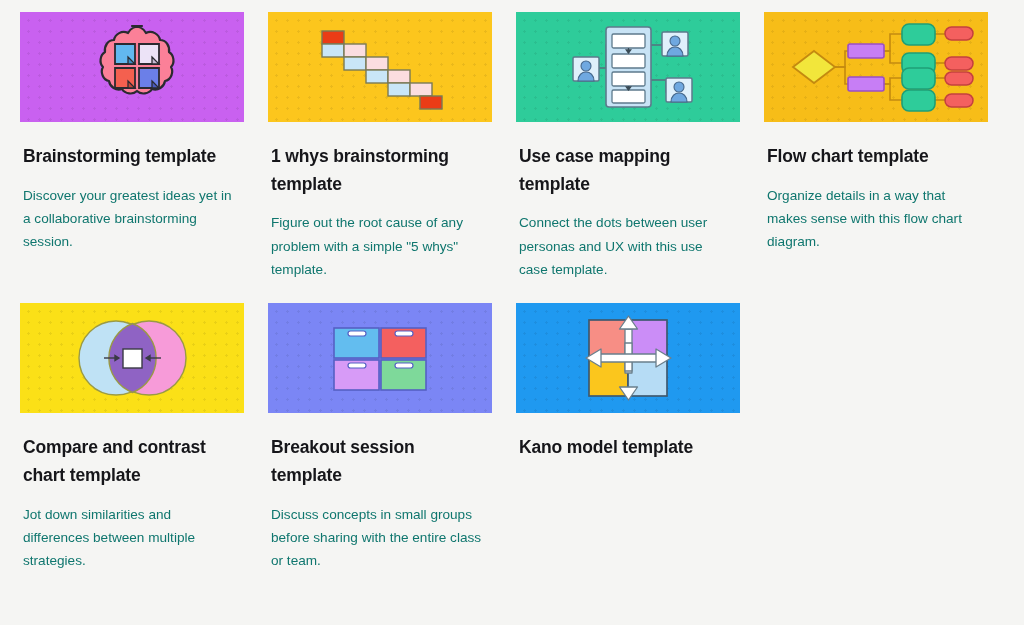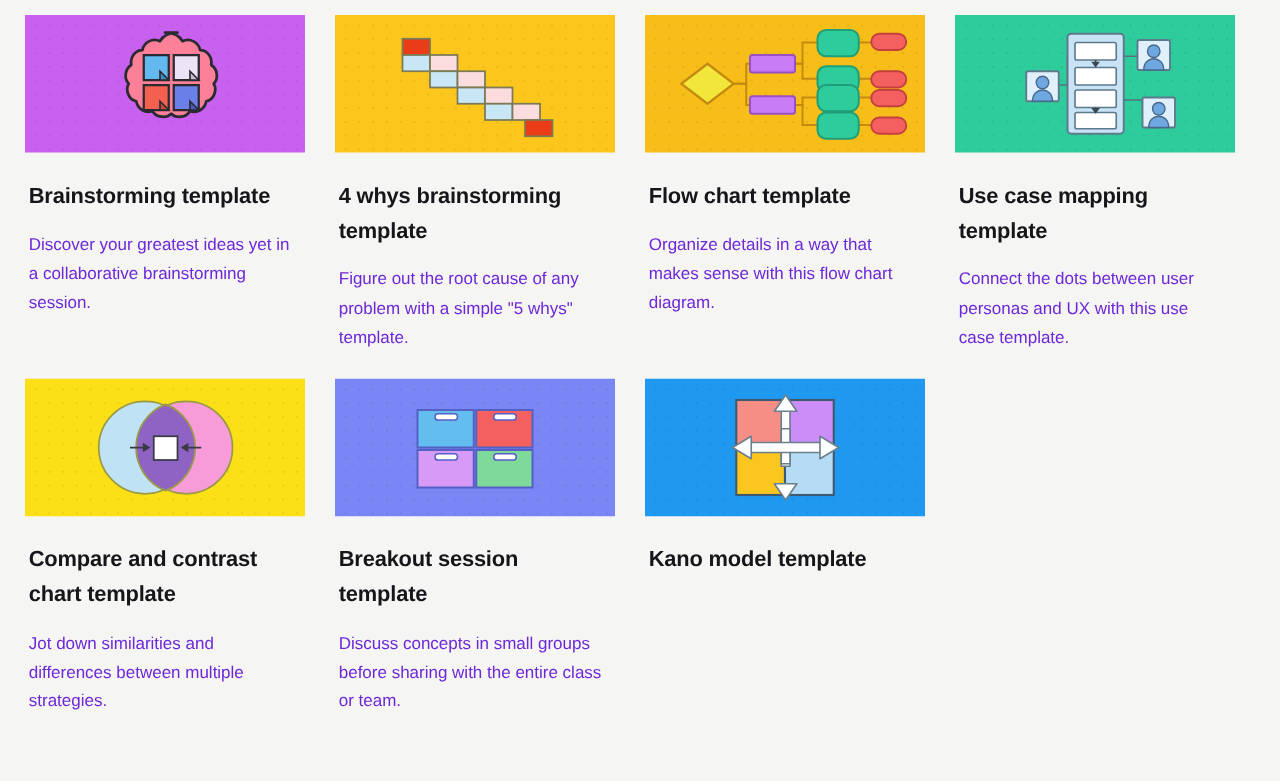--- a/index.html
+++ b/index.html
@@ -35,21 +35,21 @@
     font-weight: bold;
     line-height: 1.58;
     color: #16161a;
     margin: 21px 0 0 3px;
     letter-spacing: -0.15px;
     max-width: 216px;
   }
   .card-desc {
     font-size: 13.6px;
     line-height: 1.72;
-    color: #6d28d9;
+    color: #0f766e;
     margin: 13px 0 0 3px;
     max-width: 214px;
   }
 </style>
 </head>
 <body>
 
 <div id="gallery">
 
   <div class="card">
@@ -83,22 +83,69 @@
           <rect x="76" y="45" width="22" height="13" fill="#c9e6f7"></rect>
           <rect x="98" y="45" width="22" height="13" fill="#fbdde0"></rect>
           <rect x="98" y="58" width="22" height="13" fill="#c9e6f7"></rect>
           <rect x="120" y="58" width="22" height="13" fill="#fbdde0"></rect>
           <rect x="120" y="71" width="22" height="13" fill="#c9e6f7"></rect>
           <rect x="142" y="71" width="22" height="13" fill="#fbdde0"></rect>
           <rect x="152" y="84" width="22" height="13" fill="#ea3c16"></rect>
         </g>
       </svg>
     </div>
-    <div class="card-title">4 whys brainstorming template</div>
+    <div class="card-title">1 whys brainstorming template</div>
     <div class="card-desc">Figure out the root cause of any problem with a simple "5 whys" template.</div>
+  </div>
+
+  <div class="card">
+    <div class="thumb" style="background-color:#2ecc9a">
+      <svg viewBox="0 0 224 110">
+        <g stroke="#55707f" stroke-width="1.3" fill="none">
+          <path d="M78 56 h12 v-23 h10"></path>
+          <path d="M134 33 h12 v-1 h8"></path>
+          <path d="M134 68 h16 v12 h6"></path>
+        </g>
+        <g fill="#55707f">
+          <path d="M100 30 l6 3 l-6 3 z"></path>
+          <path d="M154 29 l6 3 l-6 3 z"></path>
+          <path d="M156 77 l6 3 l-6 3 z"></path>
+        </g>
+        <rect x="90" y="15" width="45" height="80" rx="3" fill="#c8e3f5" stroke="#5d7a8c" stroke-width="1.6"></rect>
+        <g fill="#ffffff" stroke="#5d7a8c" stroke-width="1.3">
+          <rect x="96" y="22" width="33" height="14" rx="1.5"></rect>
+          <rect x="96" y="42" width="33" height="14" rx="1.5"></rect>
+          <rect x="96" y="60" width="33" height="14" rx="1.5"></rect>
+          <rect x="96" y="78" width="33" height="13" rx="1.5"></rect>
+        </g>
+        <g stroke="#3a4a55" stroke-width="1.3" fill="#3a4a55">
+          <path d="M112.5 36 v5"></path>
+            <path d="M112.5 41 l-2.2-3 h4.4 z"></path>
+          <path d="M112.5 74 v4"></path>
+            <path d="M112.5 78 l-2.2-3 h4.4 z"></path>
+        </g>
+        <g>
+          <rect x="57" y="45" width="26" height="24" rx="1.5" fill="#dff0fb" stroke="#5d7a8c" stroke-width="1.5"></rect>
+          <circle cx="70" cy="54" r="5" fill="#6fa8e0" stroke="#46688c" stroke-width="1.1"></circle>
+          <path d="M62 69 c0-6 4-9 8-9 c4 0 8 3 8 9 z" fill="#6fa8e0" stroke="#46688c" stroke-width="1.1"></path>
+        </g>
+        <g>
+          <rect x="146" y="20" width="26" height="24" rx="1.5" fill="#dff0fb" stroke="#5d7a8c" stroke-width="1.5"></rect>
+          <circle cx="159" cy="29" r="5" fill="#6fa8e0" stroke="#46688c" stroke-width="1.1"></circle>
+          <path d="M151 44 c0-6 4-9 8-9 c4 0 8 3 8 9 z" fill="#6fa8e0" stroke="#46688c" stroke-width="1.1"></path>
+        </g>
+        <g>
+          <rect x="150" y="66" width="26" height="24" rx="1.5" fill="#dff0fb" stroke="#5d7a8c" stroke-width="1.5"></rect>
+          <circle cx="163" cy="75" r="5" fill="#6fa8e0" stroke="#46688c" stroke-width="1.1"></circle>
+          <path d="M155 90 c0-6 4-9 8-9 c4 0 8 3 8 9 z" fill="#6fa8e0" stroke="#46688c" stroke-width="1.1"></path>
+        </g>
+      </svg>
+    </div>
+    <div class="card-title">Use case mapping template</div>
+    <div class="card-desc">Connect the dots between user personas and UX with this use case template.</div>
   </div>
 
   <div class="card">
     <div class="thumb" style="background-color:#f7bd18">
       <svg viewBox="0 0 224 110">
         <g stroke="#c48a10" stroke-width="1.6" fill="none">
           <path d="M71 55 h10 v-16 h7"></path>
           <path d="M71 55 h10 v17 h7"></path>
           <path d="M118 39 h8 v-17 h12"></path>
           <path d="M118 39 h8 v12 h12"></path>
@@ -124,67 +171,20 @@
           <rect x="181" y="60" width="28" height="13" rx="6.5"></rect>
           <rect x="181" y="82" width="28" height="13" rx="6.5"></rect>
         </g>
       </svg>
     </div>
     <div class="card-title">Flow chart template</div>
     <div class="card-desc">Organize details in a way that makes sense with this flow chart diagram.</div>
   </div>
 
   <div class="card">
-    <div class="thumb" style="background-color:#2ecc9a">
-      <svg viewBox="0 0 224 110">
-        <g stroke="#55707f" stroke-width="1.3" fill="none">
-          <path d="M78 56 h12 v-23 h10"></path>
-          <path d="M134 33 h12 v-1 h8"></path>
-          <path d="M134 68 h16 v12 h6"></path>
-        </g>
-        <g fill="#55707f">
-          <path d="M100 30 l6 3 l-6 3 z"></path>
-          <path d="M154 29 l6 3 l-6 3 z"></path>
-          <path d="M156 77 l6 3 l-6 3 z"></path>
-        </g>
-        <rect x="90" y="15" width="45" height="80" rx="3" fill="#c8e3f5" stroke="#5d7a8c" stroke-width="1.6"></rect>
-        <g fill="#ffffff" stroke="#5d7a8c" stroke-width="1.3">
-          <rect x="96" y="22" width="33" height="14" rx="1.5"></rect>
-          <rect x="96" y="42" width="33" height="14" rx="1.5"></rect>
-          <rect x="96" y="60" width="33" height="14" rx="1.5"></rect>
-          <rect x="96" y="78" width="33" height="13" rx="1.5"></rect>
-        </g>
-        <g stroke="#3a4a55" stroke-width="1.3" fill="#3a4a55">
-          <path d="M112.5 36 v5"></path>
-            <path d="M112.5 41 l-2.2-3 h4.4 z"></path>
-          <path d="M112.5 74 v4"></path>
-            <path d="M112.5 78 l-2.2-3 h4.4 z"></path>
-        </g>
-        <g>
-          <rect x="57" y="45" width="26" height="24" rx="1.5" fill="#dff0fb" stroke="#5d7a8c" stroke-width="1.5"></rect>
-          <circle cx="70" cy="54" r="5" fill="#6fa8e0" stroke="#46688c" stroke-width="1.1"></circle>
-          <path d="M62 69 c0-6 4-9 8-9 c4 0 8 3 8 9 z" fill="#6fa8e0" stroke="#46688c" stroke-width="1.1"></path>
-        </g>
-        <g>
-          <rect x="146" y="20" width="26" height="24" rx="1.5" fill="#dff0fb" stroke="#5d7a8c" stroke-width="1.5"></rect>
-          <circle cx="159" cy="29" r="5" fill="#6fa8e0" stroke="#46688c" stroke-width="1.1"></circle>
-          <path d="M151 44 c0-6 4-9 8-9 c4 0 8 3 8 9 z" fill="#6fa8e0" stroke="#46688c" stroke-width="1.1"></path>
-        </g>
-        <g>
-          <rect x="150" y="66" width="26" height="24" rx="1.5" fill="#dff0fb" stroke="#5d7a8c" stroke-width="1.5"></rect>
-          <circle cx="163" cy="75" r="5" fill="#6fa8e0" stroke="#46688c" stroke-width="1.1"></circle>
-          <path d="M155 90 c0-6 4-9 8-9 c4 0 8 3 8 9 z" fill="#6fa8e0" stroke="#46688c" stroke-width="1.1"></path>
-        </g>
-      </svg>
-    </div>
-    <div class="card-title">Use case mapping template</div>
-    <div class="card-desc">Connect the dots between user personas and UX with this use case template.</div>
-  </div>
-
-  <div class="card">
     <div class="thumb" style="background-color:#fbe017">
       <svg viewBox="0 0 224 110">
         <circle cx="96" cy="55" r="37" fill="#bfe2f5" stroke="#9a9a45" stroke-width="1.4"></circle>
         <circle cx="129" cy="55" r="37" fill="#f79bd9" stroke="#9a9a45" stroke-width="1.4"></circle>
         <path d="M112.5 20.5 a37 37 0 0 1 0 69 a37 37 0 0 1 0-69 z" fill="#8f63c4" stroke="#9a9a45" stroke-width="1.4"></path>
         <g stroke="#3a3a45" stroke-width="1.4" fill="#3a3a45">
           <path d="M84 55 h15"></path>
             <path d="M99 55 l-4-2.5 v5 z"></path>
           <path d="M141 55 h-15"></path>
             <path d="M126 55 l4-2.5 v5 z"></path>

